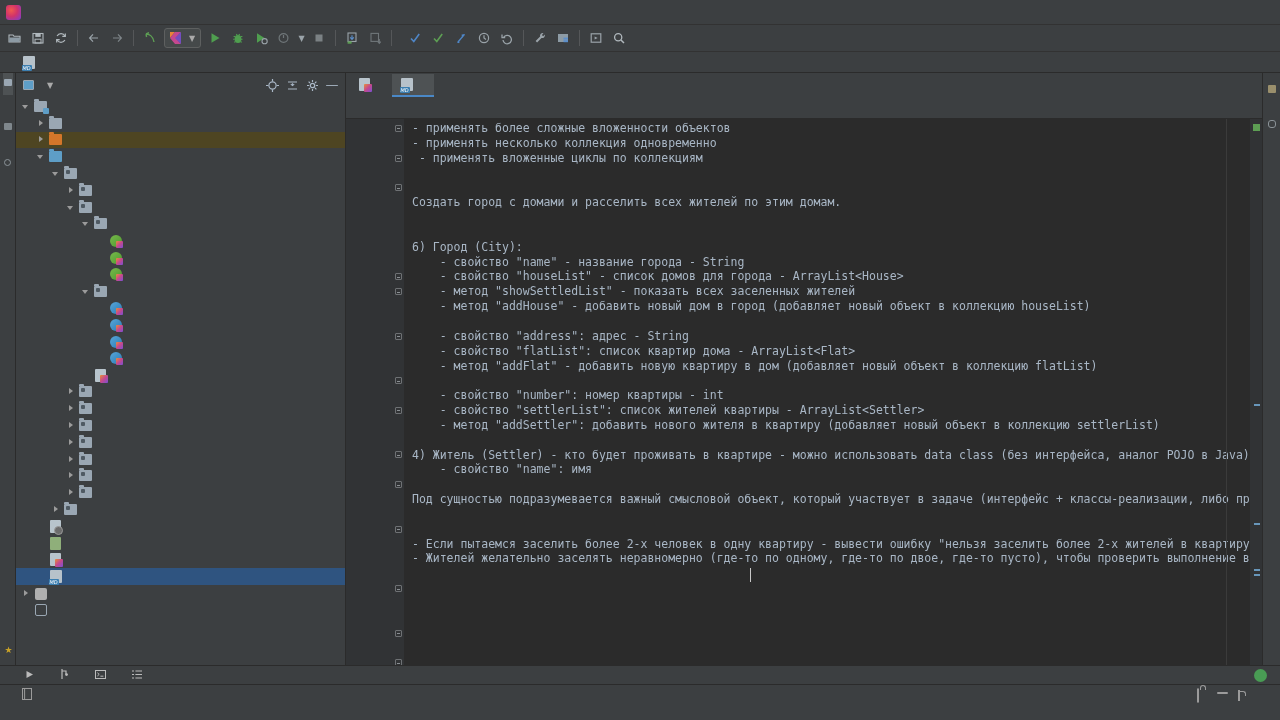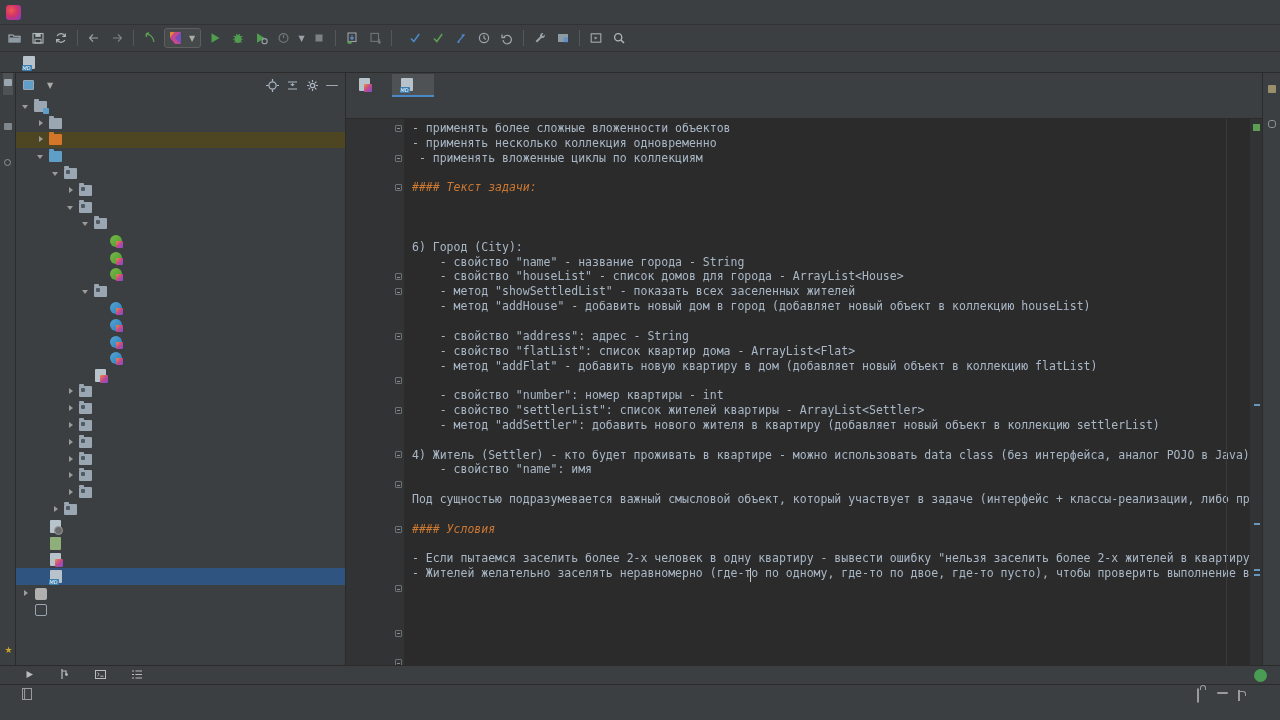--- a/index.html
+++ b/index.html
@@ -803,22 +803,22 @@
             <i></i>
           </div>
         </div>
       <div id="codearea">
         <div id="marginline" style="left:822px;"></div>
         <div id="caret" style="left:346px;top:449px;height:14px;"></div>
       <div class="cl">- применять более сложные вложенности объектов</div>
           <div class="cl">- применять несколько коллекция одновременно</div>
           <div class="cl"> - применять вложенные циклы по коллекциям</div>
           <div class="cl"></div>
-          <div class="cl head">#### Текст задачи:</div>
           <div class="cl"></div>
+          <div class="cl">Создать город с домами и расселить всех жителей по этим домам.</div>
           <div class="cl"></div>
           <div class="cl"></div>
           <div class="cl">6) Город (City):</div>
           <div class="cl">    - свойство "name" - название города - String</div>
           <div class="cl">    - свойство "houseList" - список домов для города - ArrayList&lt;House&gt;</div>
           <div class="cl">    - метод "showSettledList" - показать всех заселенных жителей</div>
           <div class="cl">    - метод "addHouse" - добавить новый дом в город (добавляет новый объект в коллекцию houseList)</div>
           <div class="cl"></div>
           <div class="cl">    - свойство "address": адрес - String</div>
           <div class="cl">    - свойство "flatList": список квартир дома - ArrayList&lt;Flat&gt;</div>
@@ -826,21 +826,20 @@
           <div class="cl"></div>
           <div class="cl">    - свойство "number": номер квартиры - int</div>
           <div class="cl">    - свойство "settlerList": список жителей квартиры - ArrayList&lt;Settler&gt;</div>
           <div class="cl">    - метод "addSettler": добавить нового жителя в квартиру (добавляет новый объект в коллекцию settlerList)</div>
           <div class="cl"></div>
           <div class="cl">4) Житель (Settler) - кто будет проживать в квартире - можно использовать data class (без интерфейса, аналог POJO в Java) - по смыслу просто содержит свойства и не</div>
           <div class="cl">    - свойство "name": имя</div>
           <div class="cl"></div>
           <div class="cl">Под сущностью подразумевается важный смысловой объект, который участвует в задаче (интерфейс + классы-реализации, либо просто отдельный класс без интерфейса).</div>
           <div class="cl"></div>
-          <div class="cl head">#### Условия</div>
           <div class="cl"></div>
           <div class="cl">- Если пытаемся заселить более 2-х человек в одну квартиру - вывести ошибку "нельзя заселить более 2-х жителей в квартиру  " и не заселять жителя</div>
           <div class="cl">- Жителей желательно заселять неравномерно (где-то по одному, где-то по двое, где-то пусто), чтобы проверить выполнение всех условий задачи</div>
         </div>
       <div id="markers">
         <div class="mk" style="top:5px;background:#5d9e54;width:7px;height:7px;right:2px;"></div>
         <div class="mk" style="top:285px;background:#6897bb;"></div>
         <div class="mk" style="top:404px;background:#6897bb;"></div>
         <div class="mk" style="top:450px;background:#6897bb;"></div>
         <div class="mk" style="top:455px;background:#6897bb;"></div>

